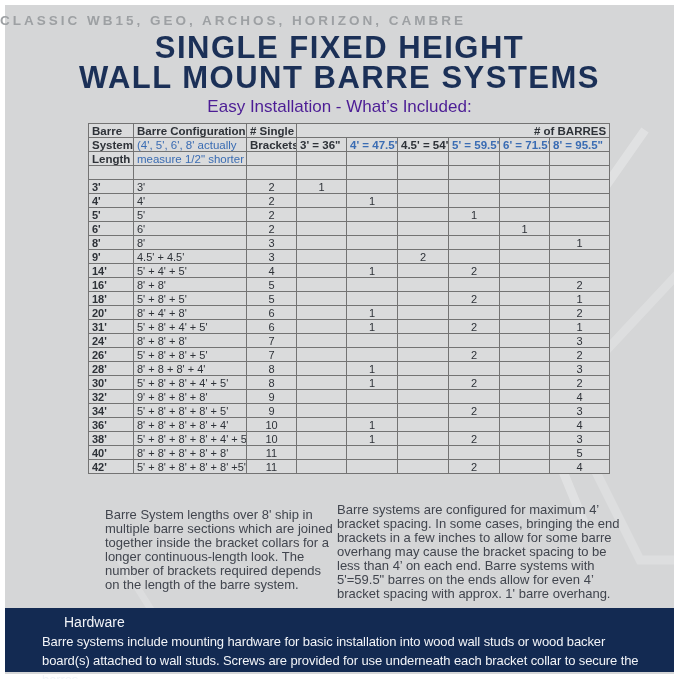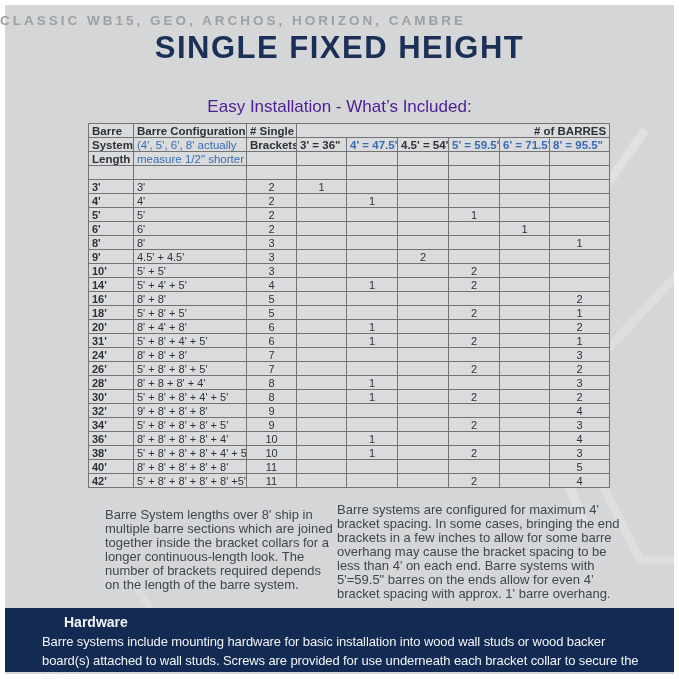--- a/index.html
+++ b/index.html
@@ -22,37 +22,38 @@
   thead td{font-size:11.5px;}
   .b{font-weight:bold;}
   .blue{color:var(--blue_accent,#3a6cb3);}
   .num{text-align:center;}
   .group{text-align:right;}
   .note{position:absolute;font-size:13px;line-height:14px;color:#41454e;}
   .note-left{left:105px;top:508px;width:232px;}
   .note-right{left:337px;top:503px;width:296px;}
   .footer{position:absolute;left:5px;right:5px;top:608px;height:64px;
           background:var(--navy_footer,#132a52);color:#f2f4f8;}
-  .footer-heading{margin:5px 0 0 37px;font-size:14px;font-weight:bold;line-height:18px;padding-left:22px;}
+  .footer-heading{margin:5px 0 0 37px;font-size:14px;font-weight:normal;line-height:18px;padding-left:22px;}
   .footer-body{margin:1px 20px 0 37px;font-size:13px;line-height:19px;letter-spacing:-0.1px;}
 </style>
 </head>
 <body>
 
 <div class="page">
   <div class="content-bg"></div>
 
   <svg class="watermark" viewBox="0 0 679 679">
     <path d="M645 130 L505 330 L585 525" fill="none" stroke="#ffffff" stroke-width="9" opacity="0.28"></path>
     <path d="M700 250 L560 400 L640 560 L760 560" fill="none" stroke="#ffffff" stroke-width="9" opacity="0.2"></path>
     <path d="M120 560 L170 640" fill="none" stroke="#ffffff" stroke-width="7" opacity="0.18"></path>
   </svg>
 
   <div class="models">CLASSIC WB15, GEO, ARCHOS, HORIZON, CAMBRE</div>
   <div class="title t1">SINGLE FIXED HEIGHT</div>
+  <div class="title t2">WALL MOUNT BARRE SYSTEMS</div>
   <div class="subtitle">Easy Installation - What’s Included:</div>
 
   <table>
     <colgroup>
       <col style="width:45px">
         <col style="width:113px">
         <col style="width:50px">
       <col style="width:50px">
         <col style="width:51px">
         <col style="width:51px">
@@ -162,31 +163,20 @@
           <td class="">4.5' + 4.5'</td>
           <td class="num">3</td>
           <td class="num"></td>
           <td class="num"></td>
           <td class="num">2</td>
           <td class="num"></td>
           <td class="num"></td>
           <td class="num"></td>
         </tr>
         <tr>
-          <td class="b">10'</td>
-          <td class="">5' + 5'</td>
-          <td class="num">3</td>
-          <td class="num"></td>
-          <td class="num"></td>
-          <td class="num"></td>
-          <td class="num">2</td>
-          <td class="num"></td>
-          <td class="num"></td>
-        </tr>
-        <tr>
           <td class="b">14'</td>
           <td class="">5' + 4' + 5'</td>
           <td class="num">4</td>
           <td class="num"></td>
           <td class="num">1</td>
           <td class="num"></td>
           <td class="num">2</td>
           <td class="num"></td>
           <td class="num"></td>
         </tr>

